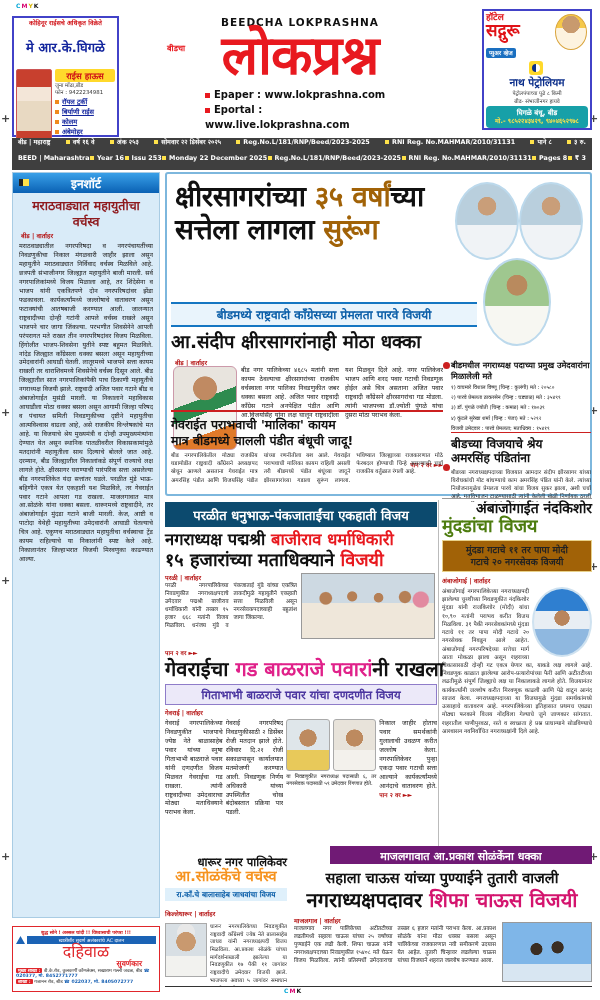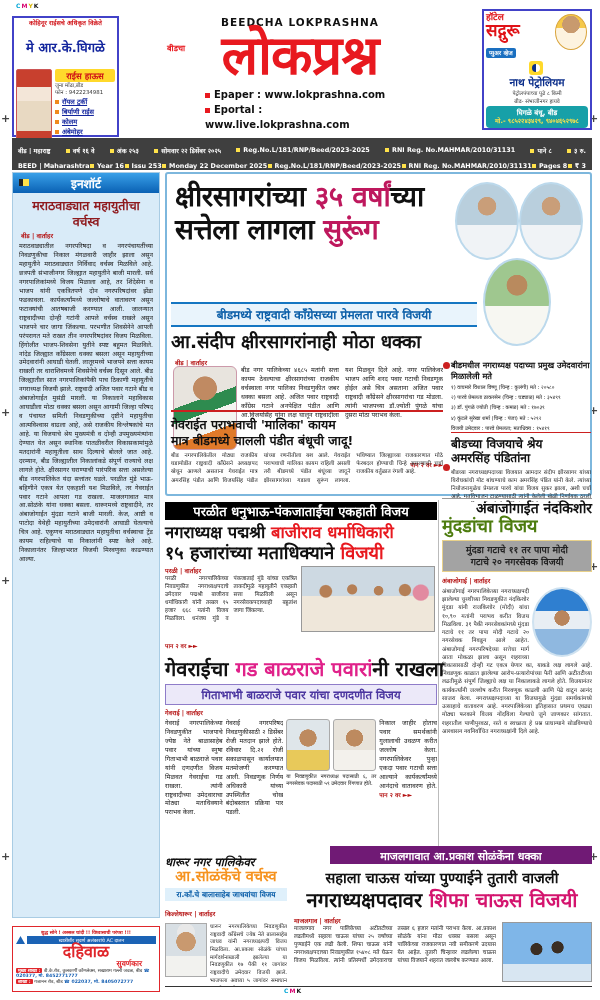--- a/index.html
+++ b/index.html
@@ -45,47 +45,47 @@
   
   #masthead{position:absolute;left:125px;top:16px;width:350px;text-align:center;}
   #masthead .eng{font-size:10.5px;font-weight:bold;letter-spacing:1px;color:#101010;}
   #masthead .kicker{position:absolute;left:42px;top:26px;font-size:8px;font-weight:bold;color:#e8191f;}
   #masthead .title{font-size:54px;font-weight:900;color:#e8191f;line-height:1.05;letter-spacing:-1px;}
   #masthead .eplines{width:190px;margin:2px auto 0;text-align:left;}
   #masthead .ep{display:block;font-size:10px;font-weight:bold;color:#101010;line-height:1.5;}
   #masthead .ep::before{content:"";display:inline-block;width:5px;height:5px;background:#e8191f;margin-right:4px;}
   
   .infobar{position:absolute;left:12px;width:580px;height:14px;background:#3f3f3f;color:#fff;
-           display:flex;align-items:flex-start;justify-content:space-between;padding:8px 6px;box-sizing:border-box;}
+           display:flex;align-items:flex-end;justify-content:space-between;padding:8px 6px;box-sizing:border-box;}
   .infobar .seg{font-size:6.4px;font-weight:bold;white-space:nowrap;}
   .infobar .seg+.seg::before{content:"";display:inline-block;width:4px;height:4px;background:#ffe24a;margin-right:3px;}
   #bar-mr{top:138px;}#bar-en{top:153.5px;}
   
   #sidebar{left:12px;top:172px;width:148px;height:746px;background:#d9ebf8;border:1px solid #a9cce4;box-sizing:border-box;}
   #sidebar .hd{height:20px;background:linear-gradient(180deg,#39a0e8,#0a61b4);color:#fff;font-weight:800;font-size:12px;
                display:flex;align-items:center;justify-content:center;position:relative;}
   #sidebar .hd .ic{position:absolute;left:6px;top:6px;width:10px;height:7px;background:linear-gradient(90deg,#222 0 45%,#ffe24a 45% 100%);}
   #sidebar .title{color:#8f1a1e;font-weight:800;font-size:12.5px;text-align:center;line-height:1.25;margin:5px 4px 2px;}
   #sidebar .byline{margin-left:8px;}
   #sidebar .bt{margin:2px 6px;height:652px;}
   
   #ad-dahiwal{left:12px;top:926px;width:148px;height:66px;border:1.5px solid #e0262b;box-sizing:border-box;padding:2px 3px;background:#fff;}
   #ad-dahiwal .top{font-size:4.8px;color:#d01116;text-align:center;font-weight:bold;}
   #ad-dahiwal .striprow{display:flex;align-items:center;margin-top:1px;}
   .tri{width:9px;height:8px;background:#1b63b5;clip-path:polygon(50% 0,100% 100%,0 100%);flex:none;margin-right:2px;}
   #ad-dahiwal .strip{flex:1;background:#1b63b5;color:#fff;font-size:4.8px;text-align:center;padding:1px 0;}
-  #ad-dahiwal .name{font-size:16px;font-weight:700;color:#e0262b;text-align:center;line-height:1;}
+  #ad-dahiwal .name{font-size:16px;font-weight:400;color:#e0262b;text-align:center;line-height:1;}
   #ad-dahiwal .sub{font-size:7.5px;font-weight:800;color:#e0262b;text-align:right;margin-right:14px;line-height:1;}
   #ad-dahiwal .ln{font-size:4.6px;color:#222;line-height:1.3;}
   #ad-dahiwal .lb{color:#fff;background:#e0262b;font-weight:bold;padding:0 2px;border-radius:1px;}
   #ad-dahiwal .phn{color:#1b63b5;font-weight:bold;}
   
   #lead{left:165px;top:172px;width:427px;height:324px;border:2px solid #7db7dd;border-radius:3px;box-sizing:border-box;background:#fff;}
   #lead .h1{position:absolute;left:8px;top:6px;width:290px;font-size:28px;line-height:1.18;font-weight:900;color:#101010;letter-spacing:-0.5px;}
-  #lead .red{color:#be185d;}
+  #lead .red{color:#a16207;}
   .oval{position:absolute;border-radius:50%;border:2px solid #bcd9ec;
         background:radial-gradient(circle at 50% 30%,#c99e79 0 15%,transparent 16%),linear-gradient(180deg,#b9cfdd 0 55%,#f0f3f6 55% 100%);}
   #ov1{left:288px;top:8px;width:60px;height:74px;}
   #ov2{left:352px;top:8px;width:60px;height:74px;}
   #ov3{left:316px;top:84px;width:64px;height:84px;background:radial-gradient(circle at 50% 30%,#b98a5e 0 15%,transparent 16%),linear-gradient(180deg,#9fc78f 0 55%,#f7f7f2 55% 100%);}
   #lead .bluestrip{position:absolute;left:4px;top:128px;width:306px;height:21px;background:#e9f4fc;
         border-top:2px solid #1576c2;border-bottom:2px solid #1576c2;display:flex;align-items:center;justify-content:center;}
   #lead .bluestrip span{font-size:12px;font-weight:800;color:#0b5ea8;white-space:nowrap;}
   #lead .sub{position:absolute;left:4px;top:154px;width:345px;font-size:18.5px;font-weight:900;color:#101010;}
   #lead .byline{position:absolute;left:8px;top:184px;}
@@ -101,39 +101,39 @@
   .reddot{position:absolute;width:7px;height:7px;border-radius:50%;background:#cc2020;}
   #lead .redrule2{position:absolute;left:284px;top:258px;width:140px;border-top:1.5px solid #cc2020;}
   #shrey{position:absolute;left:284px;top:263px;width:140px;}
   #shrey .st{font-size:12px;font-weight:900;color:#101010;text-align:left;line-height:1.2;}
   #shrey .bt{font-size:5.7px;margin-top:2px;height:34px;}
   #gevsub{position:absolute;left:4px;top:243px;width:272px;}
   #gevsub .gt{font-size:12.5px;font-weight:900;color:#101010;line-height:1.25;}
   #gevsub .bt{column-count:3;column-gap:6px;margin-top:3px;height:52px;font-size:5.7px;}
   
   #parli{left:165px;top:502px;width:272px;height:152px;}
-  #parli .banner{height:18px;background:#000000;color:#fff;font-weight:800;font-size:13px;display:flex;align-items:center;justify-content:center;white-space:nowrap;}
+  #parli .banner{height:25px;background:#0c4a6e;color:#fff;font-weight:800;font-size:13px;display:flex;align-items:center;justify-content:center;white-space:nowrap;}
   #parli .h1{font-size:16.5px;font-weight:900;color:#101010;line-height:1.2;margin-top:3px;}
   #parli .h2{font-size:18px;font-weight:900;color:#101010;line-height:1.15;}
   #parli .red{color:#e8191f;}
   #parli .row{display:flex;margin-top:3px;}
   #parli .txt{width:132px;}
   #parli .bt{column-count:2;column-gap:5px;height:58px;font-size:5.6px;}
   .photo-group{width:132px;height:64px;border:1px solid #999;margin-left:4px;
         background:radial-gradient(circle at 18% 38%,#b57f55 0 5%,transparent 6%),
                    radial-gradient(circle at 38% 35%,#b57f55 0 5%,transparent 6%),
                    radial-gradient(circle at 58% 37%,#b57f55 0 5%,transparent 6%),
                    radial-gradient(circle at 78% 36%,#b57f55 0 5%,transparent 6%),
                    radial-gradient(circle at 90% 40%,#e28aa0 0 6%,transparent 7%),
                    linear-gradient(180deg,#cdd9e2 0 45%,#efe7da 45% 100%);}
   
   #amb{left:442px;top:500px;width:150px;height:350px;}
   #amb .t1{font-size:14px;font-weight:900;color:#101010;text-align:right;line-height:1.15;}
   #amb .t2{font-size:18px;font-weight:900;color:#4d7c0f;line-height:1.1;}
-  #amb .ybox{background:#a3a3a3;border:1px solid #e8d18a;margin-top:4px;padding:3px 14px;text-align:center;
+  #amb .ybox{background:#a16207;border:1px solid #e8d18a;margin-top:4px;padding:3px 14px;text-align:center;
              font-size:9.3px;font-weight:800;color:#222;line-height:1.3;}
   #amb .byline{display:block;margin-top:4px;}
   #amb .bt{margin-top:2px;height:236px;font-size:5.8px;}
   .photo-turban{float:right;width:56px;height:66px;border-radius:50%;margin:0 0 3px 3px;border:2px solid #cfe2f0;
         background:radial-gradient(circle at 50% 44%,#b9855c 0 16%,transparent 17%),
                    linear-gradient(180deg,#2f7fd0 0 34%,#e8eef4 34% 60%,#8fb8e0 60% 100%);}
   .vline{position:absolute;left:438px;top:500px;width:1px;height:348px;background:#bbb;}
   .hline-amb{position:absolute;left:442px;top:498px;width:150px;height:1px;background:#999;}
   
   #gev{left:165px;top:658px;width:272px;height:188px;}
@@ -146,21 +146,21 @@
   #gev .c{width:60px;height:112px;}
   #gev .cp{width:90px;flex:none;}
   #gev .pics{display:flex;gap:3px;}
   .photo-man-sm{width:42px;height:50px;border:1px solid #aaa;border-radius:3px;
         background:radial-gradient(circle at 50% 36%,#bd8a5f 0 22%,transparent 23%),linear-gradient(180deg,#dfe6ea 0 60%,#e8c95a 60% 100%);}
   .photo-woman-sm{width:42px;height:50px;border:1px solid #aaa;border-radius:3px;
         background:radial-gradient(circle at 50% 36%,#bd8a5f 0 22%,transparent 23%),linear-gradient(180deg,#e8e3da 0 60%,#f3f1ec 60% 100%);}
   #gev .cap{font-size:5.2px;line-height:1.35;text-align:justify;color:#222;margin-top:2px;}
   
   #dhr{left:165px;top:854px;width:122px;height:130px;}
-  #dhr .t1{font-size:11.5px;font-weight:900;color:#101010;text-align:left;font-style:italic;}
+  #dhr .t1{font-size:11.5px;font-weight:900;color:#101010;text-align:right;}
   #dhr .t2{font-size:14.5px;font-weight:900;color:#f6921e;text-align:center;line-height:1.1;}
   #dhr .strip{background:#dff0fb;color:#0b5ea8;font-weight:800;font-size:7.4px;text-align:center;margin-top:3px;padding:1.5px 0;}
   #dhr .row{display:flex;gap:3px;margin-top:3px;}
   .photo-elder{width:40px;height:52px;flex:none;border:1px solid #aaa;
         background:radial-gradient(circle at 50% 34%,#c9996f 0 24%,transparent 25%),
                    radial-gradient(circle at 50% 16%,#e8e8e8 0 18%,transparent 19%),
                    linear-gradient(180deg,#d8dfe4 0 62%,#f2f2ef 62% 100%);}
   #dhr .bt{font-size:5.4px;height:64px;}
   
   #maj{left:292px;top:846px;width:300px;height:138px;}

